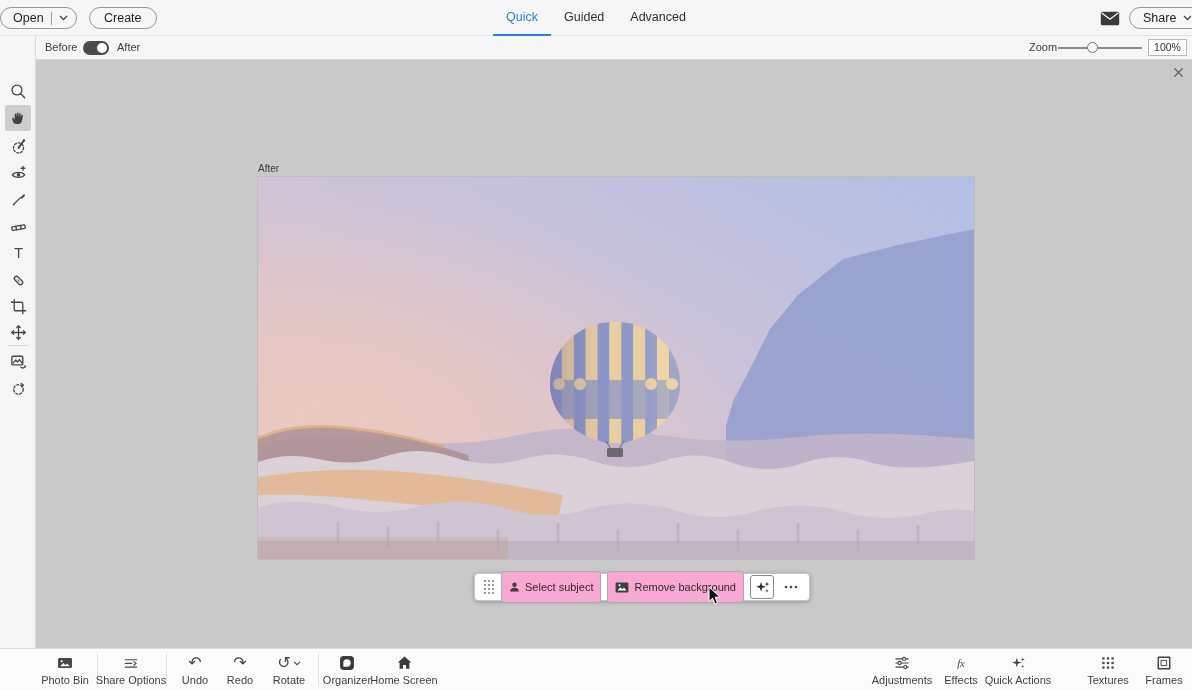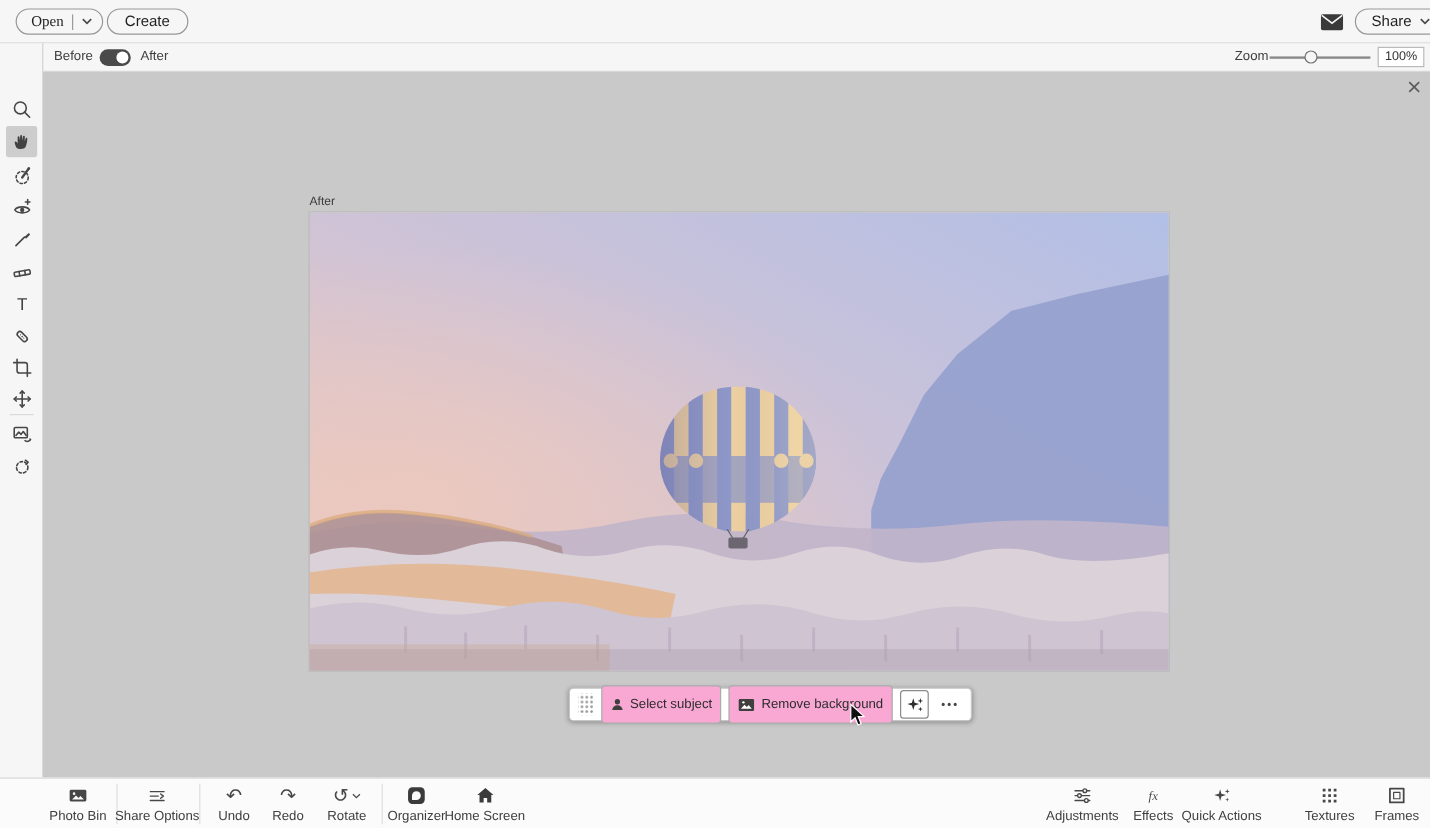--- a/index.html
+++ b/index.html
@@ -59,33 +59,38 @@
   .tb-item{position:absolute;top:3px;width:80px;height:36px;display:flex;flex-direction:column;align-items:center;justify-content:space-between;padding:2px 0;box-sizing:border-box;}
   .tb-label{font-size:11px;color:#3f3f3f;white-space:nowrap;}
   .tb-ico{height:18px;display:flex;align-items:center;justify-content:center;gap:2px;}
   .tb-div{position:absolute;top:4px;width:1px;height:34px;background:#dedede;}
   .glyph-arrow{font-family:"DejaVu Sans",sans-serif;font-size:16px;line-height:16px;color:#474747;}
 </style>
 </head>
 <body>
 
 <div id="top-bar" class="abs">
-  <div class="pill" style="left:13px;padding:0 8px 0 12px;font-family:Liberation Serif, serif;">
+  <div class="pill" style="left:0;padding:0 8px 0 12px;">
     <span>Open</span>
     <span class="sep"></span>
     <span>
       <svg width="9" height="6" viewBox="0 0 9 6">
           <polyline points="1,1 4.5,4.5 8,1" fill="none" stroke="#4a4a4a" stroke-width="1.4"></polyline>
         </svg>
     </span>
   </div>
   <div class="pill" style="left:89px;padding:0 14px;">
     <span>Create</span>
   </div>
 
+  <div id="tabs">
+    <div class="tab active">Quick</div>
+    <div class="tab">Guided</div>
+    <div class="tab">Advanced</div>
+  </div>
 
   <div class="abs" style="left:1100px;top:11px;">
     <svg width="20" height="15" viewBox="0 0 20 15">
       <rect x="0.8" y="0.8" width="18.4" height="13.4" rx="1.5" fill="#3a3a3a"></rect>
       <polyline points="1.5,1.8 10,8.3 18.5,1.8" fill="none" stroke="#f6f6f6" stroke-width="1.3"></polyline>
     </svg>
   </div>
   <div class="pill" style="left:1129px;padding:0 10px 0 13px;">
     <span>Share</span>
     <span style="margin-left:7px;">

